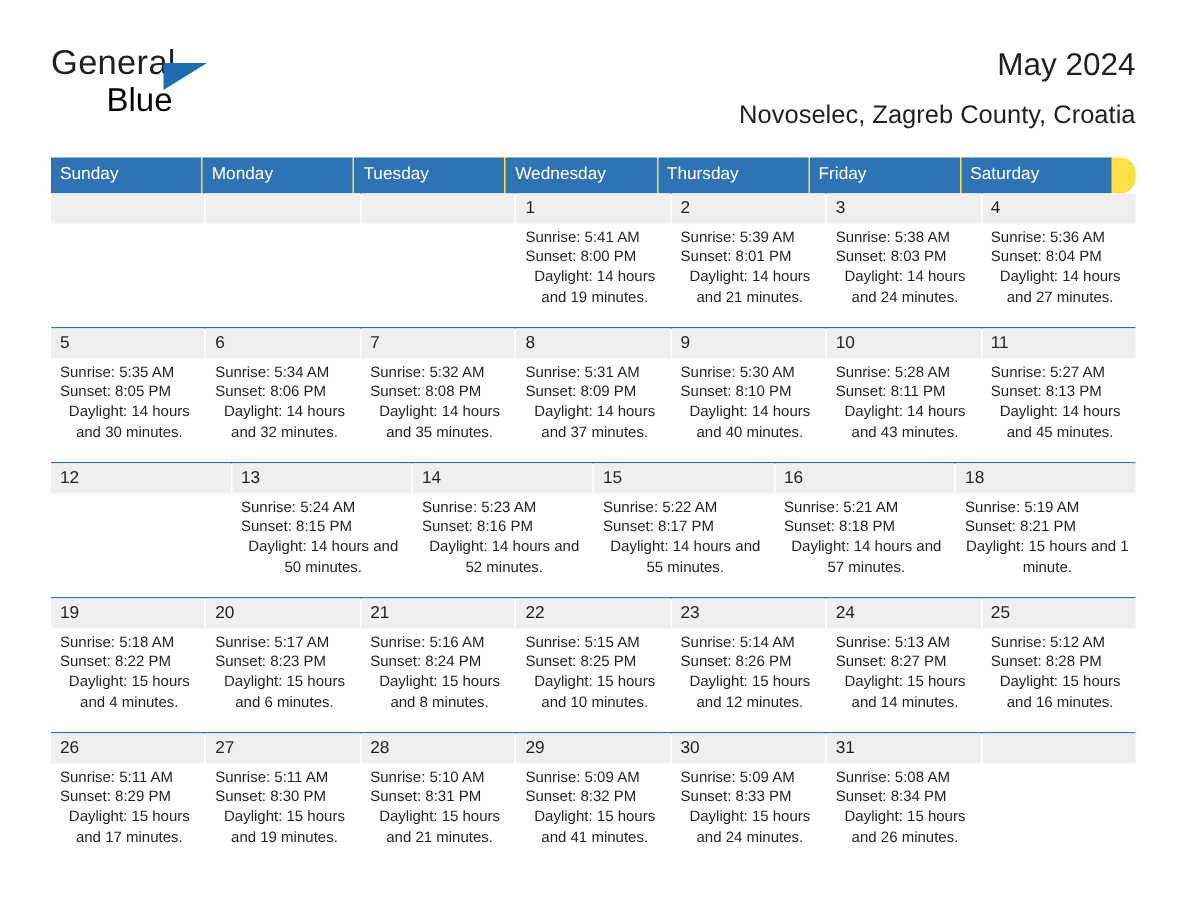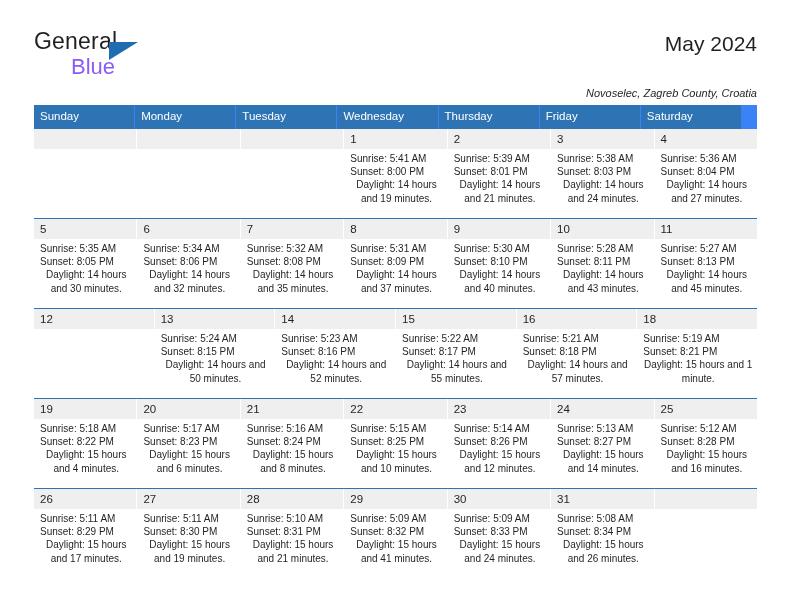--- a/index.html
+++ b/index.html
@@ -53,56 +53,56 @@
     width: 0;
     height: 0;
     border-left: 29px solid #1f6cb0;
     border-bottom: 18px solid transparent;
   }
   .brand-blue {
     position: absolute;
     left: 37px;
     top: 26px;
     font-size: 22px;
-    color: #8b5cf6;
+    color: #000000;
     line-height: 25px;
     font-family: "Liberation Sans", sans-serif;
   }
   .title-block {
     position: absolute;
     right: 0;
     top: 0;
     text-align: right;
   }
   .cal-title {
     font-size: 21px;
     color: #231f20;
     line-height: 32px;
     white-space: nowrap;
   }
   .cal-subtitle {
-    margin-top: 24px;
-    font-size: 11px;
+    margin-top: 8px;
+    font-size: 17px;
     color: #231f20;
     line-height: 18px;
     white-space: nowrap;
-    font-style: italic;
   }
 
   
   .calendar {
     position: absolute;
     left: 34px;
     top: 105px;
     width: 723px;
   }
   .weekday-row {
     display: flex;
     width: 100%;
-    background: #3b82f6;
+    background: #fde047;
+    border-radius: 10px;
   }
   .weekday {
     flex: 1 1 0;
     background: #2e74b5;
     color: #ffffff;
     font-size: 11.5px;
     line-height: 13px;
     padding: 5px 0 6px 6px;
     box-sizing: border-box;
     margin-right: 1px;

